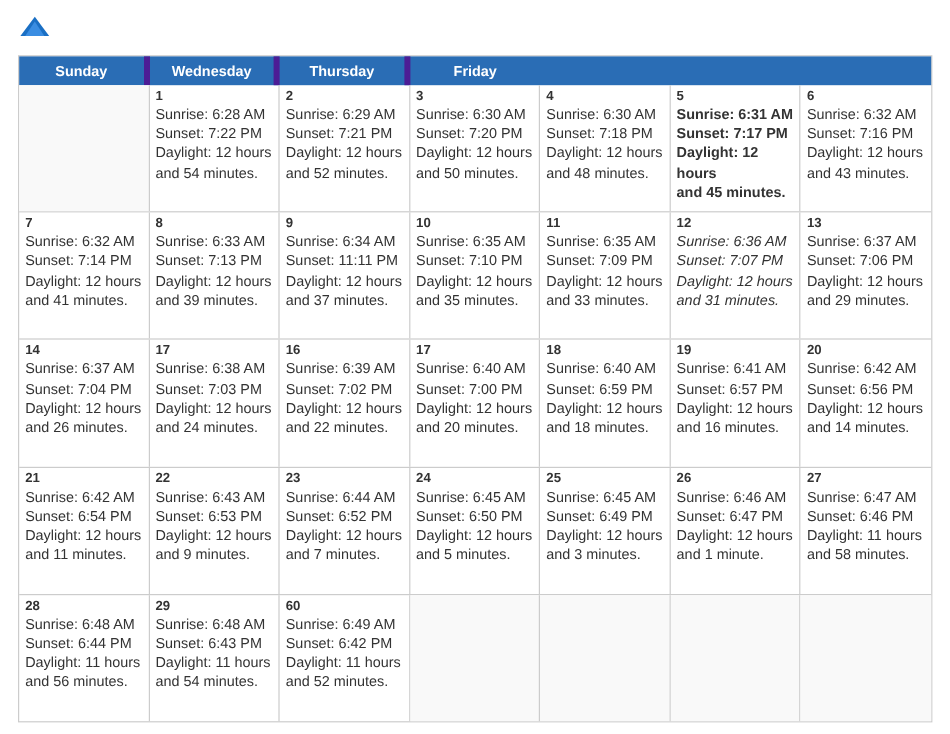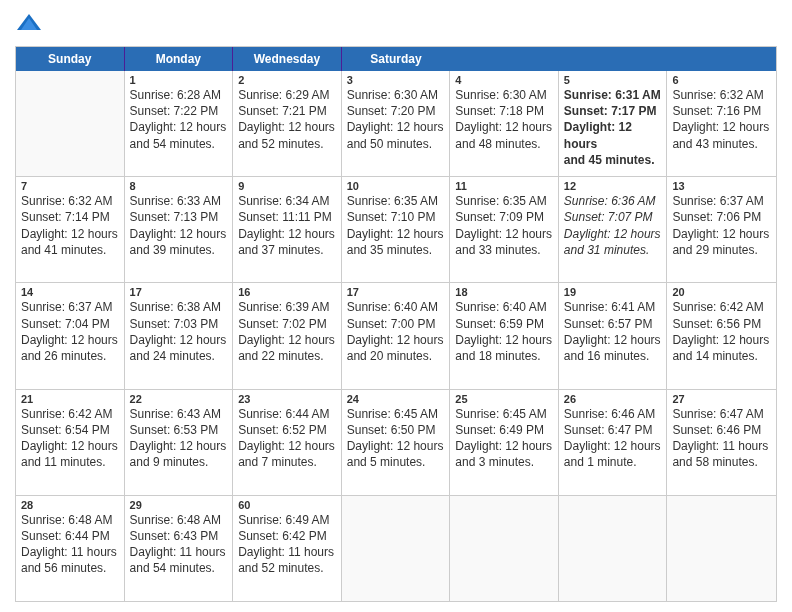--- a/index.html
+++ b/index.html
@@ -70,21 +70,21 @@
       display: grid;
       grid-template-columns: repeat(7, 1fr);
       background: #2a6db5;
     }
     .cal-header-cell {
       color: #fff;
       text-align: center;
       font-size: 12px;
       font-weight: bold;
       padding: 5px 2px;
-      border-right: 1px solid #4c1d95;
+      border-right: 5px solid #4c1d95;
     }
     .cal-header-cell:last-child { border-right: none; }
     .cal-body {
       flex: 1;
       display: flex;
       flex-direction: column;
     }
     .cal-row {
       display: grid;
       grid-template-columns: repeat(7, 1fr);
@@ -131,23 +131,23 @@
     </div>
     <div class="title-block">
       <div class="month-title"></div>
       <div class="location"></div>
     </div>
   </div>
 
   <div class="calendar">
     <div class="cal-header-row">
     <div class="cal-header-cell">Sunday</div>
-        <div class="cal-header-cell">Monday</div>
         <div class="cal-header-cell">Wednesday</div>
-        <div class="cal-header-cell">Saturday</div>
+        <div class="cal-header-cell">Thursday</div>
+        <div class="cal-header-cell">Friday</div>
       </div>
     <div class="cal-body">
     <div class="cal-row">
           <div class="cal-cell empty"></div>
           <div class="cal-cell">
             <div class="day-num">1</div>
             <div class="cell-text" style="white-space: pre-line;">Sunrise: 6:28 AM
 Sunset: 7:22 PM
 Daylight: 12 hours
 and 54 minutes.</div>

